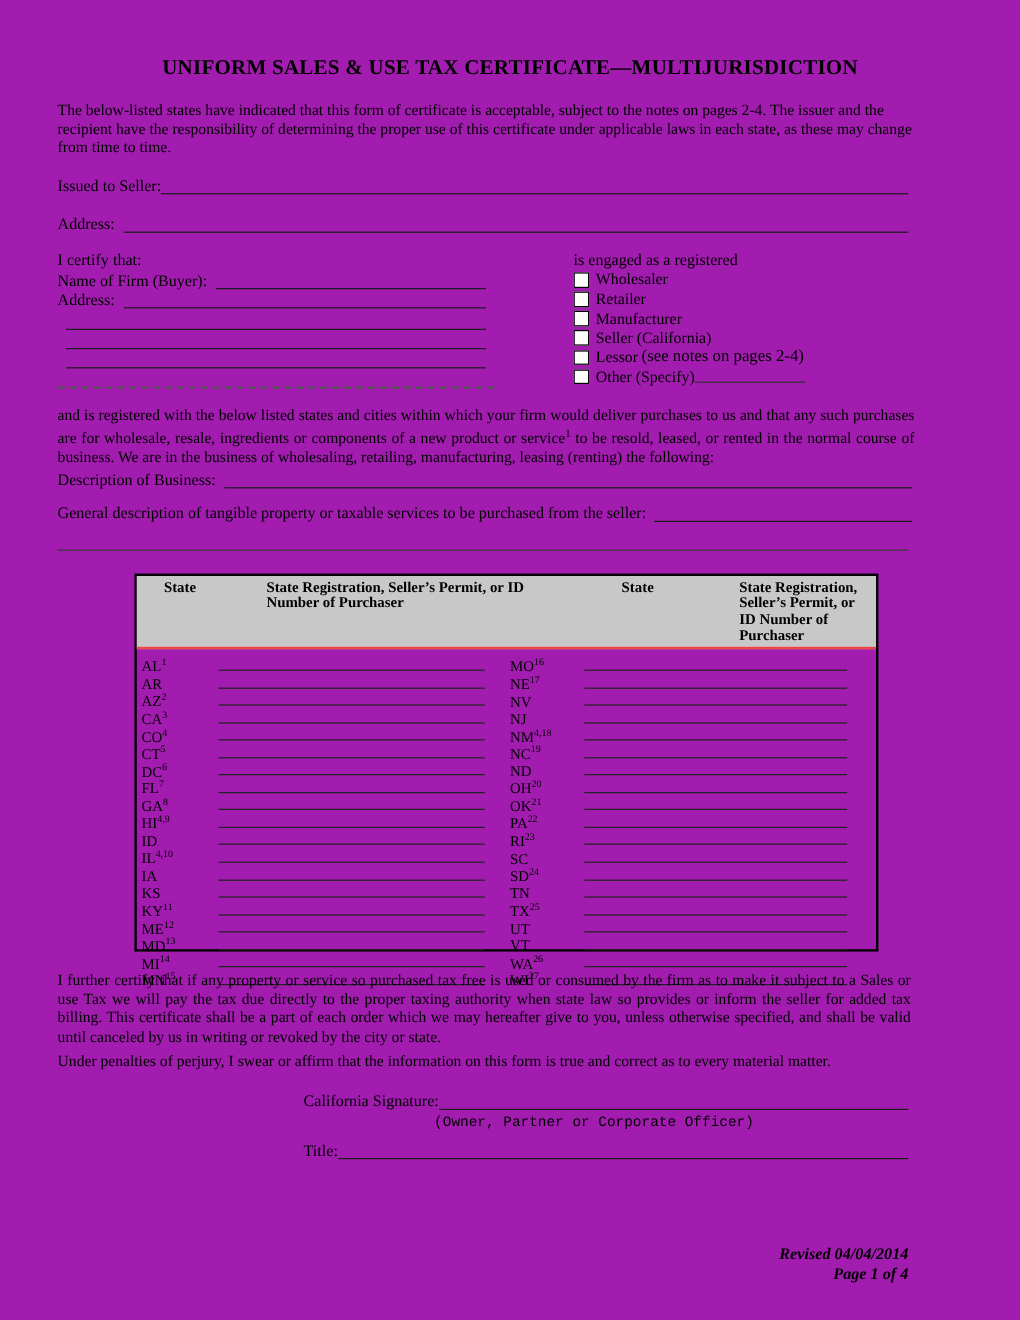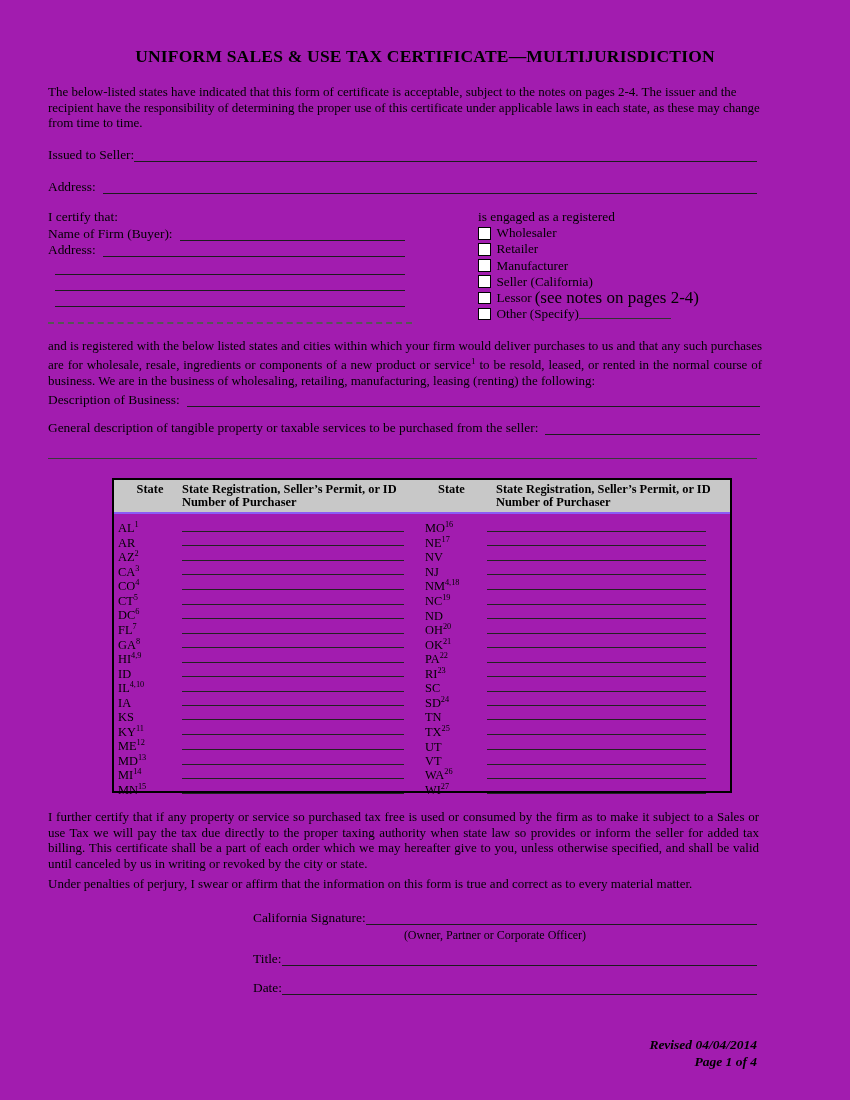--- a/index.html
+++ b/index.html
@@ -23,32 +23,32 @@
   .certify-block { left:48px; top:209px; width:357px; }
   .certify-block .crow { height:16.4px; display:flex; align-items:flex-end; }
   .blank-line { border-bottom:1.3px solid #1c1c1c; height:12px; margin-left:7px; }
   .blank-line.dashed { border-bottom:2.6px dashed #555; margin-left:0; margin-right:-7px; height:11px; }
 
   
   .registered-block { left:478px; top:209px; width:285px; }
   .reg-heading { font-size:13.4px; height:16.2px; }
   .opt-row { display:flex; align-items:center; height:16.15px; font-size:13.2px; }
   .cb { display:inline-block; width:10.5px; height:10.5px; border:1.5px solid #000; margin-right:6px; flex:0 0 auto; background:#fff; }
-  .opt-note { font-size:17px; margin-left:3px; white-space:nowrap; }
+  .opt-note { font-size:14px; margin-left:3px; white-space:nowrap; }
   .opt-line { display:inline-block; width:92px; border-bottom:1.4px solid #333; height:10px; }
 
   
   .cont-line { left:48px; top:446px; width:709px; height:12px; border-bottom:1.7px solid #3a3a3a; }
 
   
   .state-table { left:112px; top:478px; width:620px; height:315px; border:2px solid #000; box-sizing:border-box; }
   .thead {
     display:grid; grid-template-columns:64px 248px 66px 1fr;
-    background:#c8c8c8; border-bottom:2px solid #8b5cf6;
-    font-weight:bold; font-size:12.4px; line-height:13.6px; padding:2.5px 4px 2.5px 4px;
+    background:#c8c8c8; border-bottom:2px solid #ef4444;
+    font-weight:bold; font-size:12.4px; line-height:13.6px; padding:2.5px 4px 2.5px 4px;gap:40px;
   }
   .thead .hc1 { text-align:center; }
   .thead .hc3 { padding-left:8px; }
   .tbody { padding:5px 0 0 4px; }
   .trow { display:grid; grid-template-columns:64px 222px 21px 62px 219px; height:14.55px; align-items:end; font-size:12.4px; }
   .tstate { line-height:12px; white-space:nowrap; }
   .tstate sup { font-size:8.3px; }
   .tline { border-bottom:1.3px solid #222; height:11px; margin-bottom:2.5px; }
 
   
@@ -297,30 +297,26 @@
   </div>
 
   <div class="abs para just" style="left:48px; top:809px; width:711px;">I further certify that if any property or service so purchased tax free is used or consumed by the firm as to make it subject to a Sales or use Tax we will pay the tax due directly to the proper taxing authority when state law so provides or inform the seller for added tax billing. This certificate shall be a part of each order which we may hereafter give to you, unless otherwise specified, and shall be valid until canceled by us in writing or revoked by the city or state.</div>
 
   <div class="abs para" style="left:48px; top:876px; width:711px;">Under penalties of perjury, I swear or affirm that the information on this form is true and correct as to every material matter.</div>
 
   <div class="abs sig-row" style="top:910px;">
     <span class="lbl">California Signature:</span>
     <span class="fill"></span>
   </div>
-  <div class="abs sig-sub" style="top:928px;">(Owner, Partner or Corporate Officer)</div>
+  <div class="abs sig-sub" style="top:928px;font-family:Liberation Mono, monospace;">(Owner, Partner or Corporate Officer)</div>
 
   <div class="abs sig-row" style="top:951px;">
     <span class="lbl">Title:</span>
     <span class="fill"></span>
   </div>
 
-  <div class="abs sig-row" style="top:980px;">
-    <span class="lbl">Date:</span>
-    <span class="fill"></span>
-  </div>
 
   <div class="abs footer">
     <div>Revised 04/04/2014</div>
     <div>Page 1 of 4</div>
   </div>
 
 </div>
 
 </body></html>

